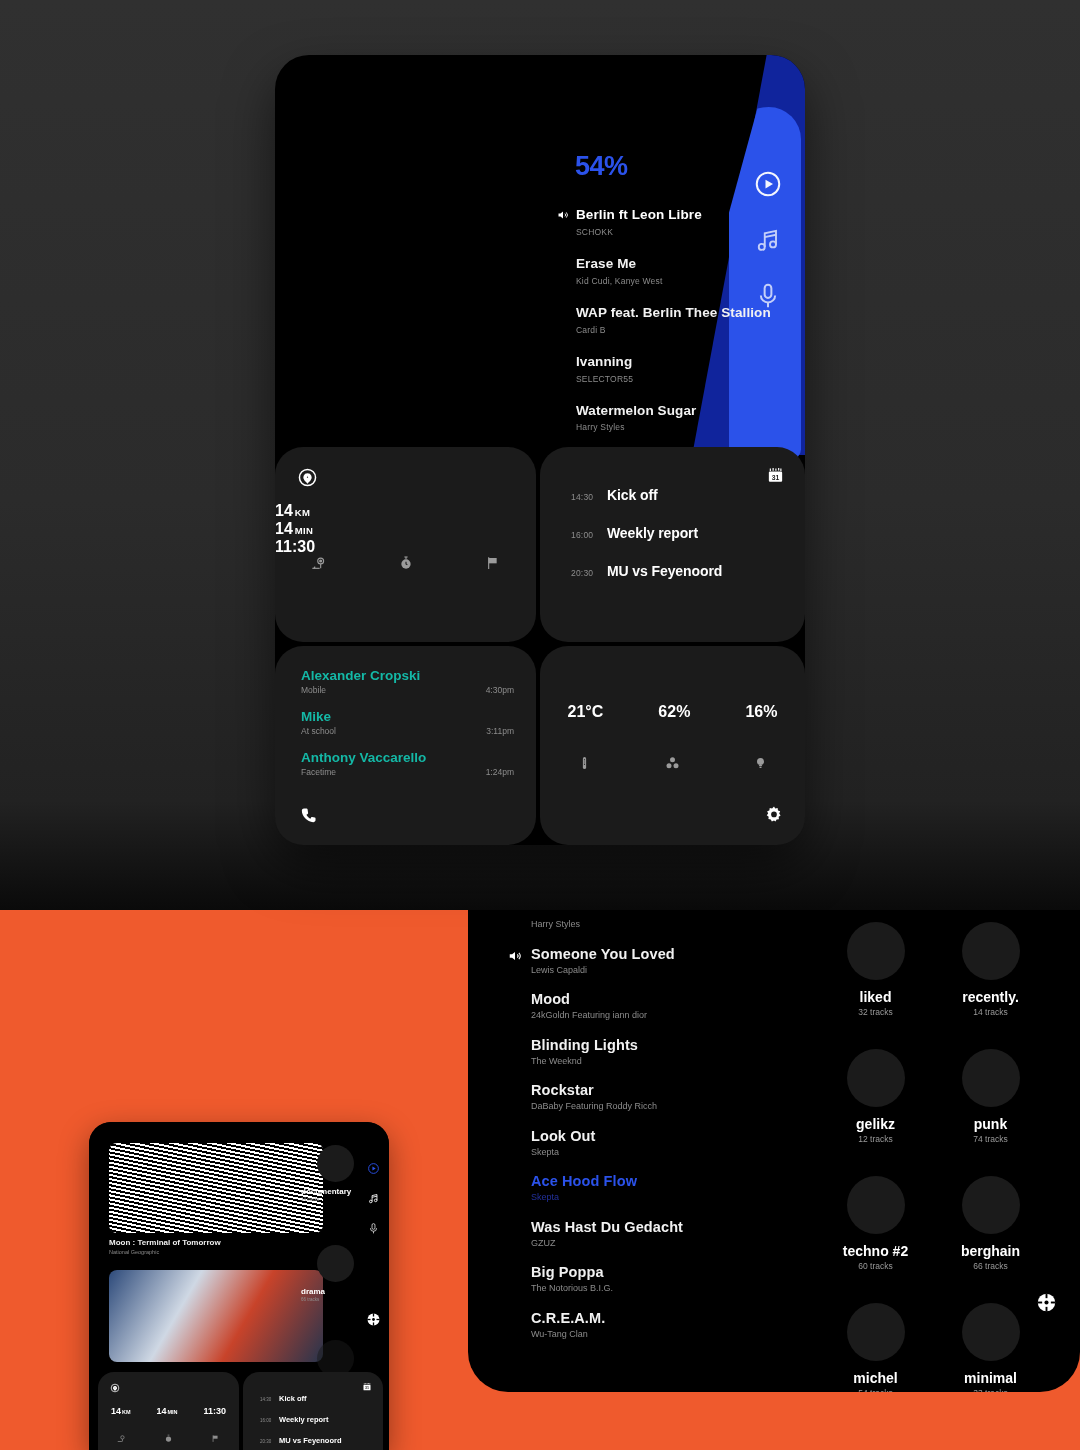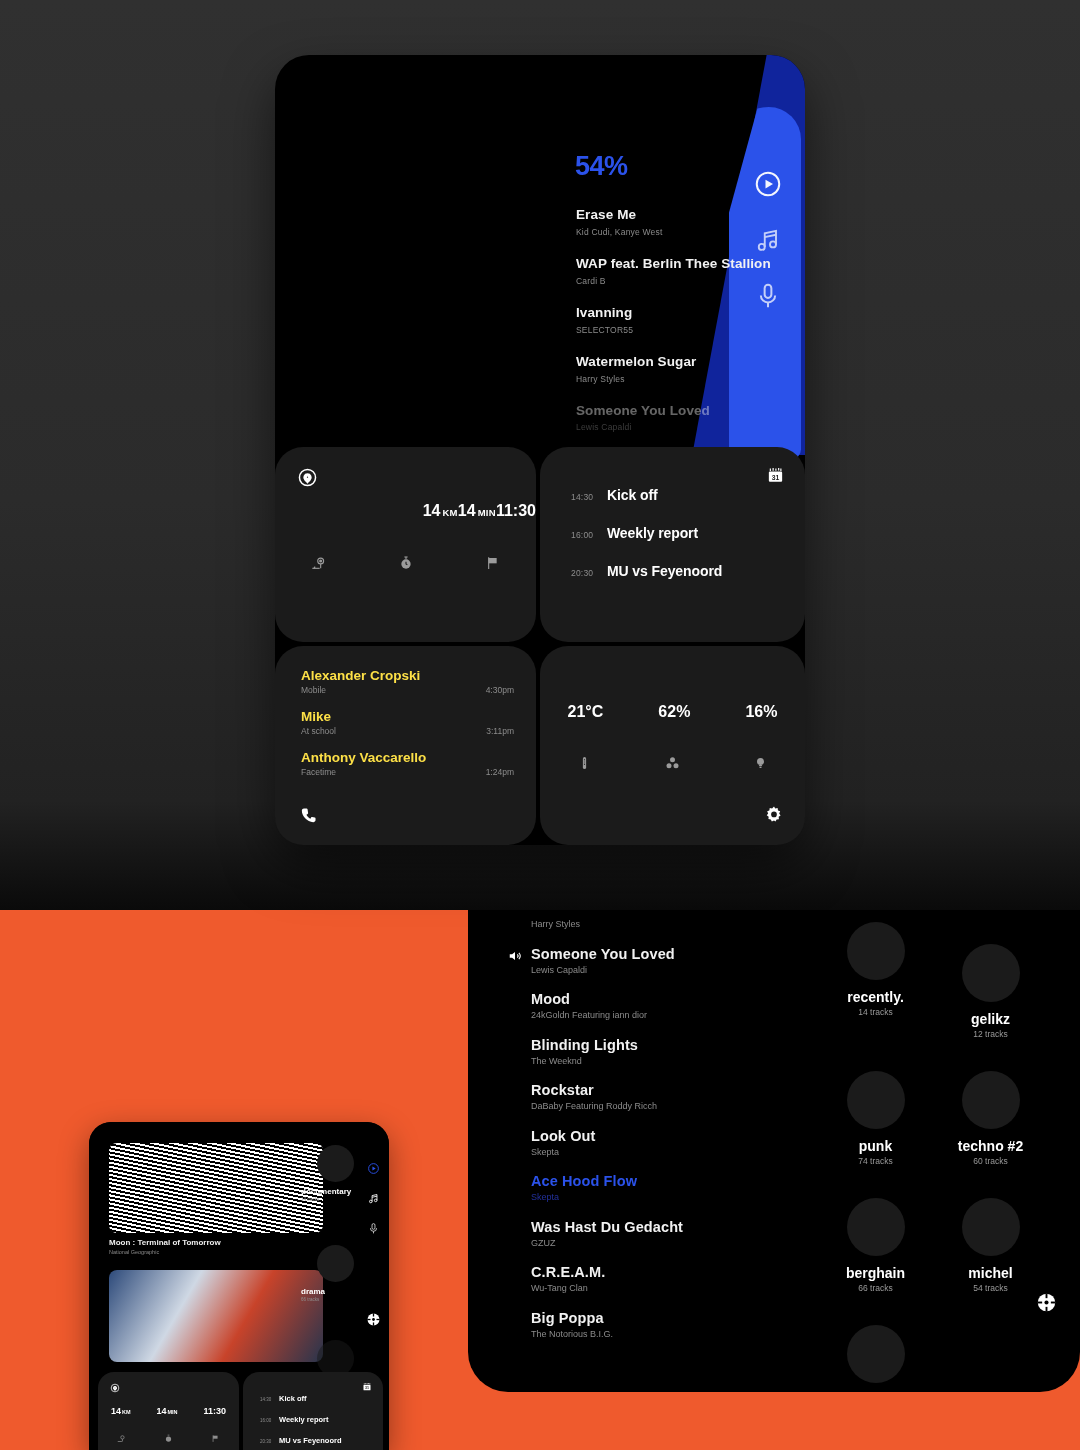--- a/index.html
+++ b/index.html
@@ -71,39 +71,39 @@
   .c1 { left:0;   top:0;   width:261px; height:195px; }
   .c2 { left:265px; top:0; width:265px; height:195px; }
   .c3 { left:0;   top:199px; width:261px; height:199px; }
   .c4 { left:265px; top:199px; width:265px; height:199px; }
 
   .ic-corner { position:absolute; width:18px; height:18px; color:#fff; }
   .ic-corner svg { width:100%; height:100%; display:block; }
 
   .trip-row {
     position:absolute; left:0; right:0; top:55px;
-    display:flex; justify-content:flex-end; align-items:baseline;
+    display:flex; justify-content:flex-end; align-items:baseline;flex-direction:column;
   }
   .trip-val { font-size:16px; font-weight:700; color:#fff; }
   .trip-val .u { font-size:9.5px; font-weight:700; margin-left:2px; letter-spacing:.3px; }
   .trip-icons {
     position:absolute; left:0; right:0; top:108px;
     display:flex; justify-content:space-around; align-items:center;
   }
   .trip-icons span { width:16px; height:16px; color:#9b9b9b; }
   .trip-icons svg { width:100%; height:100%; display:block; }
 
   .agenda { position:absolute; left:31px; top:40px; }
   .ag-row { display:flex; align-items:baseline; margin-bottom:22px; }
   .ag-t { font-size:8.5px; color:#8d8d8d; width:36px; letter-spacing:.2px; }
   .ag-n { font-size:14px; font-weight:700; color:#fff; letter-spacing:-.1px; }
 
   .calls { position:absolute; left:26px; right:22px; top:22px; }
   .call-row { margin-bottom:14px; }
-  .call-nm { font-size:13.5px; font-weight:700; color:#fde047; }
+  .call-nm { font-size:13.5px; font-weight:700; color:#14b8a6; }
   .call-sub { display:flex; justify-content:space-between; margin-top:2px; }
   .call-sub span { font-size:8.5px; color:#8d8d8d; }
 
   .wx-row {
     position:absolute; left:0; right:0; top:57px;
     display:flex; justify-content:space-around; align-items:baseline;
   }
   .wx-val { font-size:16px; font-weight:700; color:#fff; }
   .wx-icons {
     position:absolute; left:0; right:0; top:108px;
@@ -229,20 +229,31 @@
               <rect x="10.8" y="17.5" width="2.4" height="6" fill="#000"></rect>
               <rect x="0.5" y="10.8" width="6" height="2.4" fill="#000"></rect>
               <rect x="17.5" y="10.8" width="6" height="2.4" fill="#000"></rect>
             </svg>
         </div>
       </div>
 
       <div class="pct">54%</div>
 
       <div class="tracks">
+        <div class="trk playing">
+          <span class="spk">
+              <svg viewBox="0 0 24 24" fill="currentColor">
+                <path d="M3 9v6h4l5 4V5L7 9H3z"></path>
+                <path d="M16 9.2a4 4 0 0 1 0 5.6" fill="none" stroke="currentColor" stroke-width="1.8"></path>
+                <path d="M18.6 6.8a7.6 7.6 0 0 1 0 10.4" fill="none" stroke="currentColor" stroke-width="1.8"></path>
+              </svg>
+            </span>
+          <div class="ttl">Berlin ft Leon Libre</div>
+          <div class="art">SCHOKK</div>
+        </div>
         <div class="trk">
           <div class="ttl">Erase Me</div>
           <div class="art">Kid Cudi, Kanye West</div>
         </div>
         <div class="trk">
           <div class="ttl">WAP feat. Berlin Thee Stallion</div>
           <div class="art">Cardi B</div>
         </div>
         <div class="trk">
           <div class="ttl">Ivanning</div>
@@ -429,30 +440,35 @@
       </div>
       <div class="pb-trk hl">
         <div class="ttl">Ace Hood Flow</div>
         <div class="art">Skepta</div>
       </div>
       <div class="pb-trk">
         <div class="ttl">Was Hast Du Gedacht</div>
         <div class="art">GZUZ</div>
       </div>
       <div class="pb-trk">
+        <div class="ttl">Big Poppa</div>
+        <div class="art">The Notorious B.I.G.</div>
+      </div>
+      <div class="pb-trk">
         <div class="ttl">C.R.E.A.M.</div>
         <div class="art">Wu-Tang Clan</div>
       </div>
-      <div class="pb-trk">
-        <div class="ttl">Big Poppa</div>
-        <div class="art">The Notorious B.I.G.</div>
-      </div>
     </div>
 
     <div class="pb-plists">
+      <div class="pb-pl">
+        <div class="av art-e"></div>
+        <div class="nm">liked</div>
+        <div class="ct">32 tracks</div>
+      </div>
       <div class="pb-pl">
         <div class="av art-f"></div>
         <div class="nm">recently.</div>
         <div class="ct">14 tracks</div>
       </div>
       <div class="pb-pl" style="margin-top:22px;">
         <div class="av art-g"></div>
         <div class="nm">gelikz</div>
         <div class="ct">12 tracks</div>
       </div>

